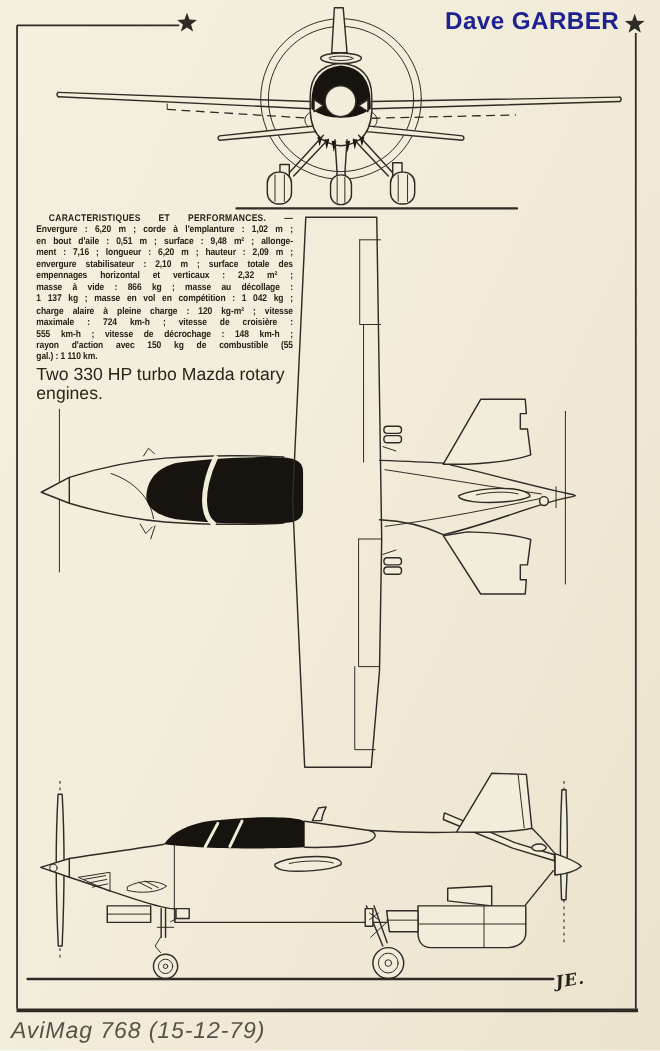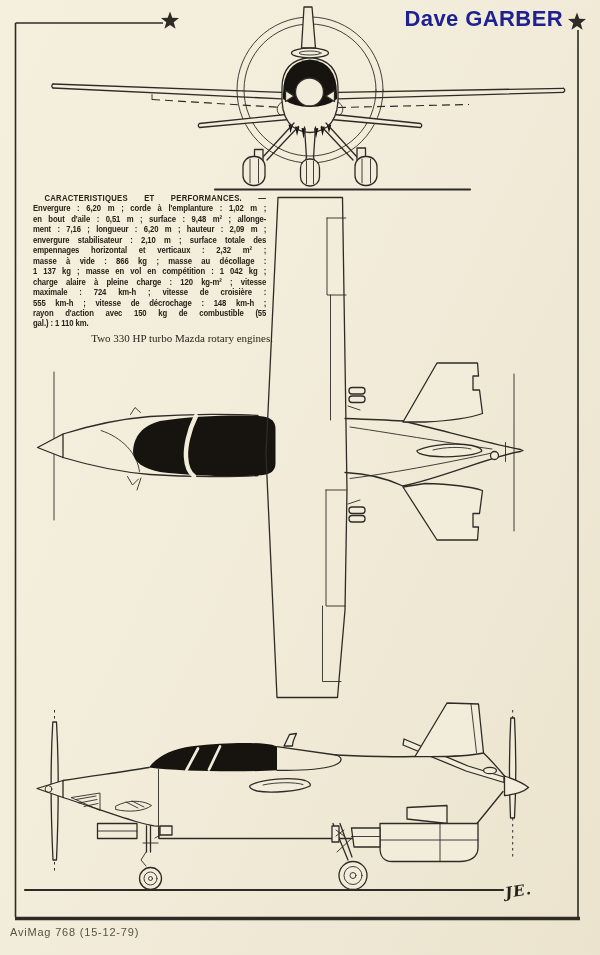--- a/index.html
+++ b/index.html
@@ -39,30 +39,30 @@
     position:absolute;left:33px;top:193px;width:266px;
     transform:scaleX(.877);transform-origin:left top;
     color:#262319;font-weight:bold;font-size:8.8px;line-height:10.45px;
     letter-spacing:-.1px;
   }
   .spec-heading{text-align:justify;text-align-last:justify;padding-left:13px;letter-spacing:.3px;}
   .spec-line{text-align:justify;text-align-last:justify;}
   .spec-line.last{text-align-last:left;}
   .engines-note{
     position:absolute;left:33px;top:332px;width:240px;
-    font-family:Liberation Serif, serif;font-size:11px;color:#29251c;text-align:right;
+    font-family:Liberation Sans, sans-serif;font-size:16px;color:#29251c;
   }
   .signature{
     position:absolute;left:505px;top:882px;
     font-family:"DejaVu Serif",serif;font-style:italic;font-weight:bold;
     font-size:15px;color:#24211c;transform:rotate(-9deg);letter-spacing:1px;
   }
   .footer-credit{
     position:absolute;left:10px;top:926px;
-    font-size:11px;color:#55524a;letter-spacing:.8px;
+    font-style:italic;font-size:21px;color:#55524a;letter-spacing:.8px;
   }
 </style>
 </head>
 <body>
 
 <div id="page">
 
   <svg id="art" viewBox="0 0 600 955">
 
     <g>

